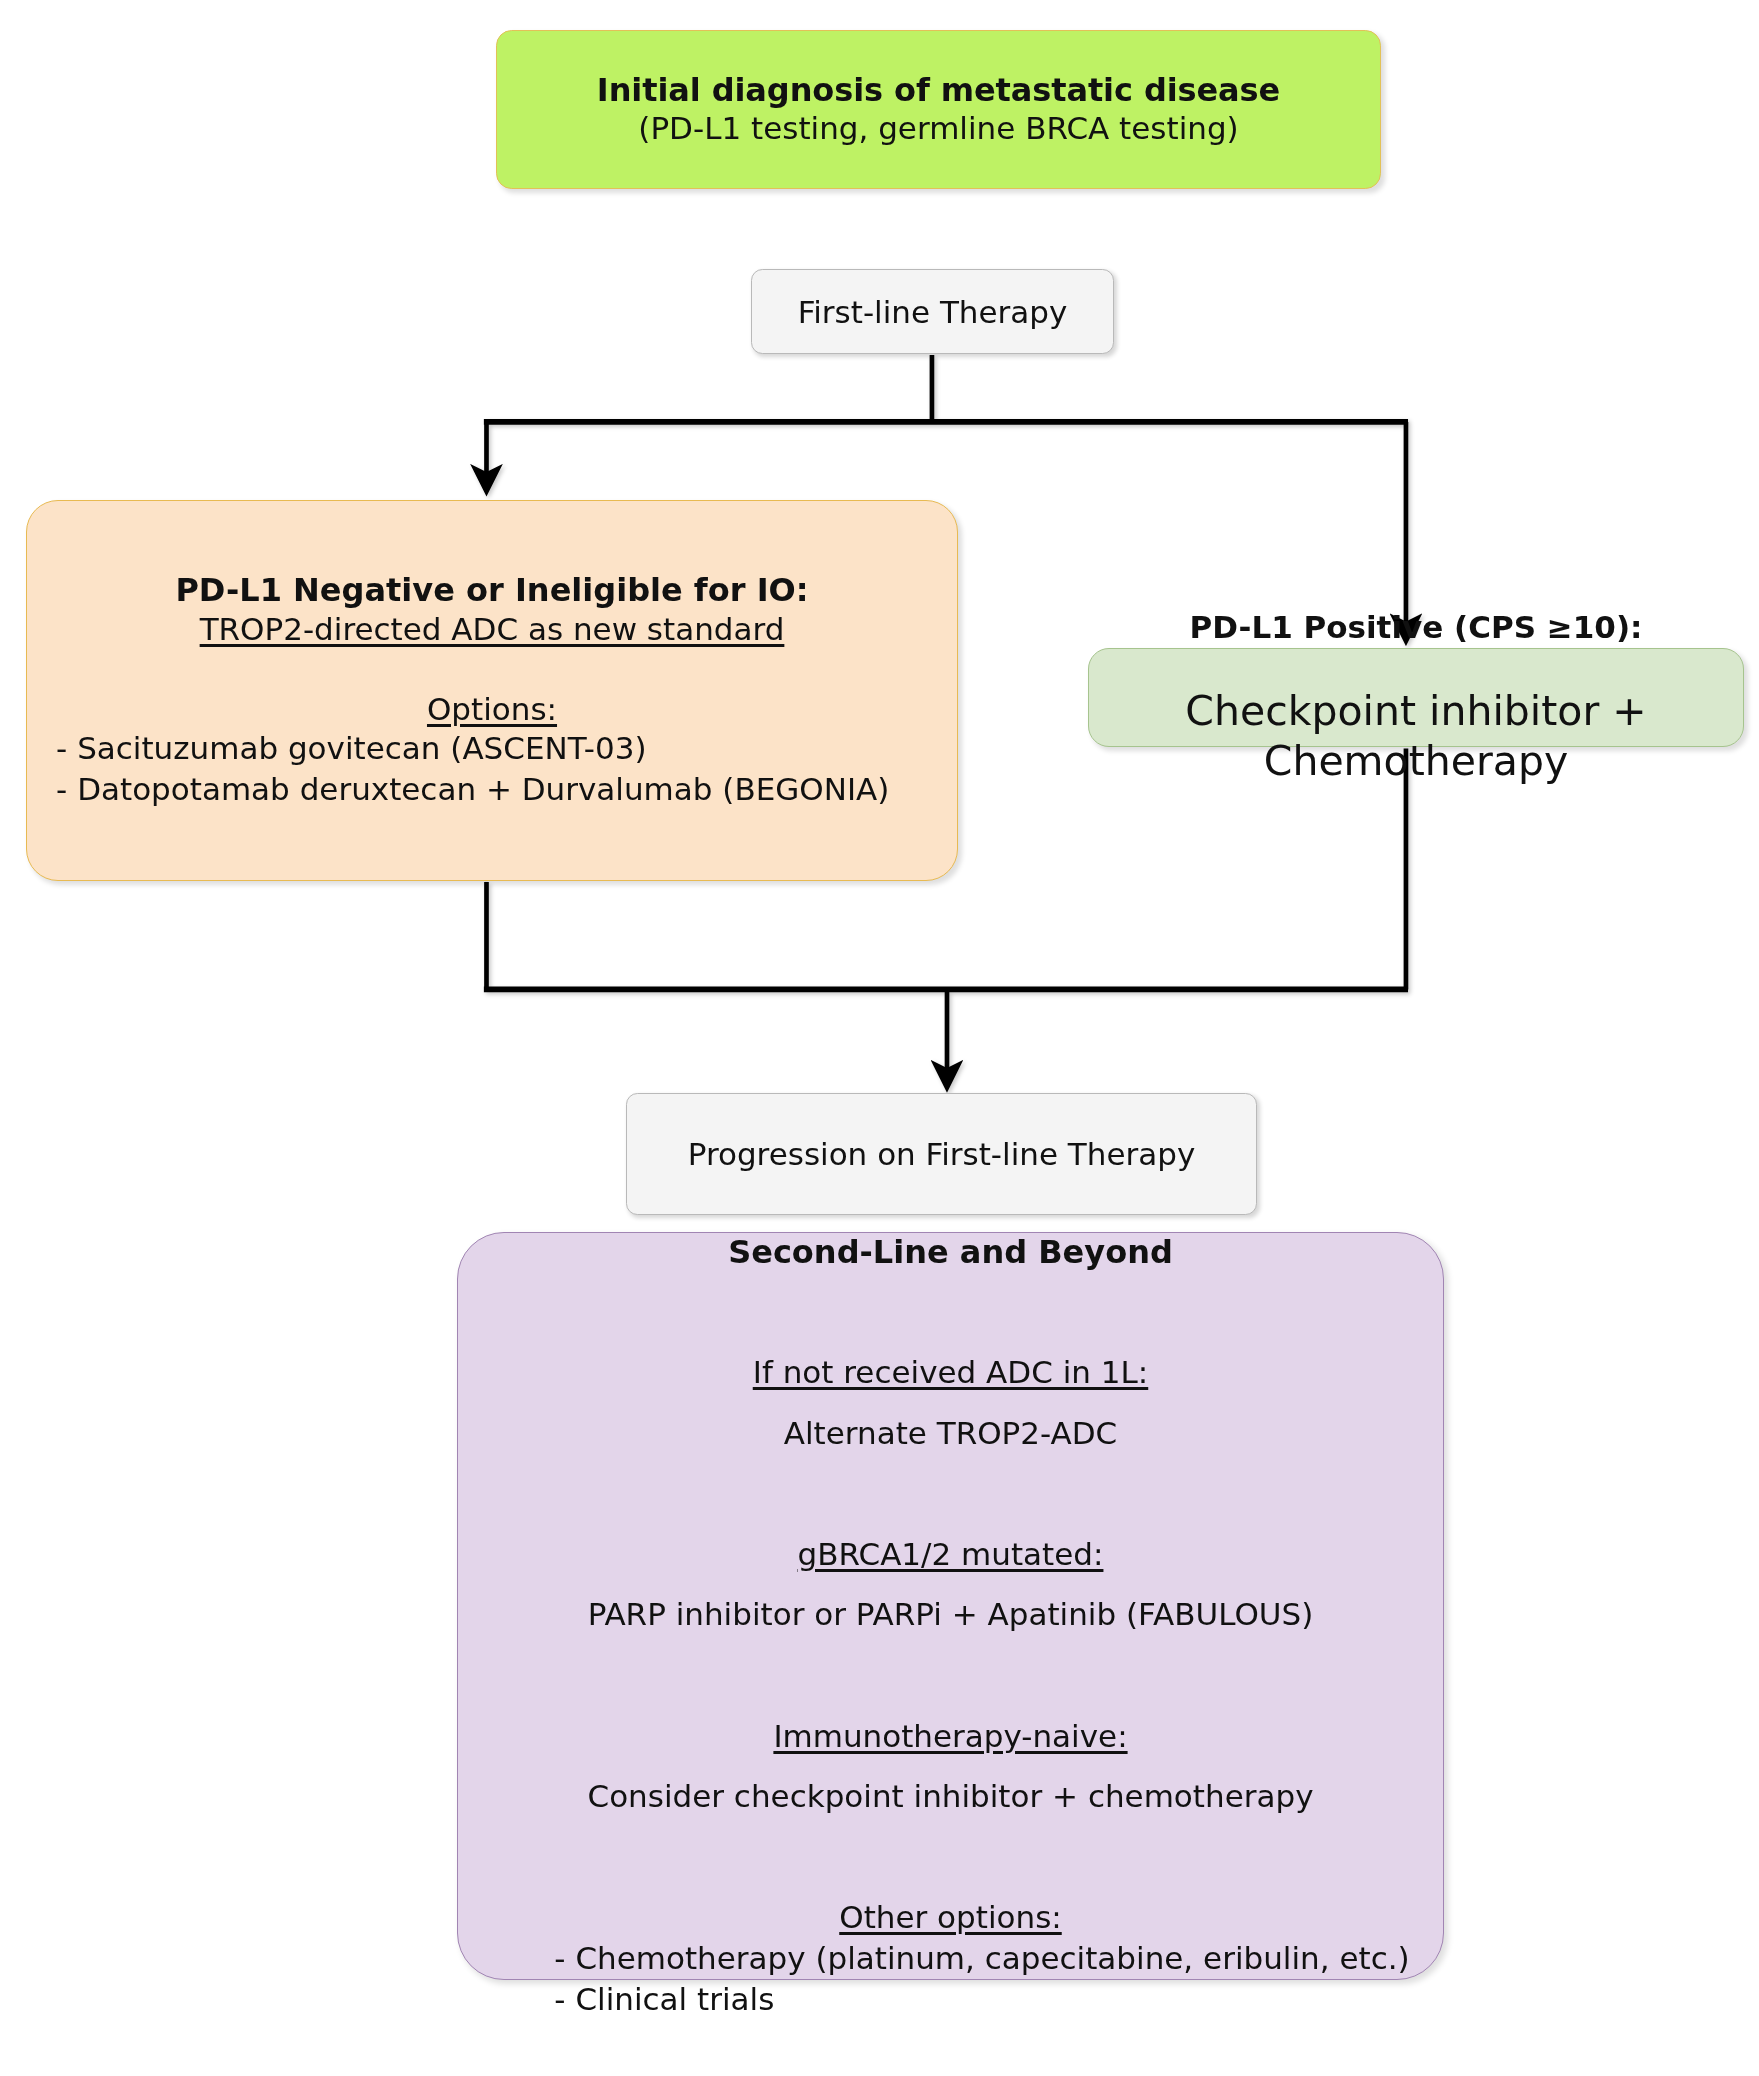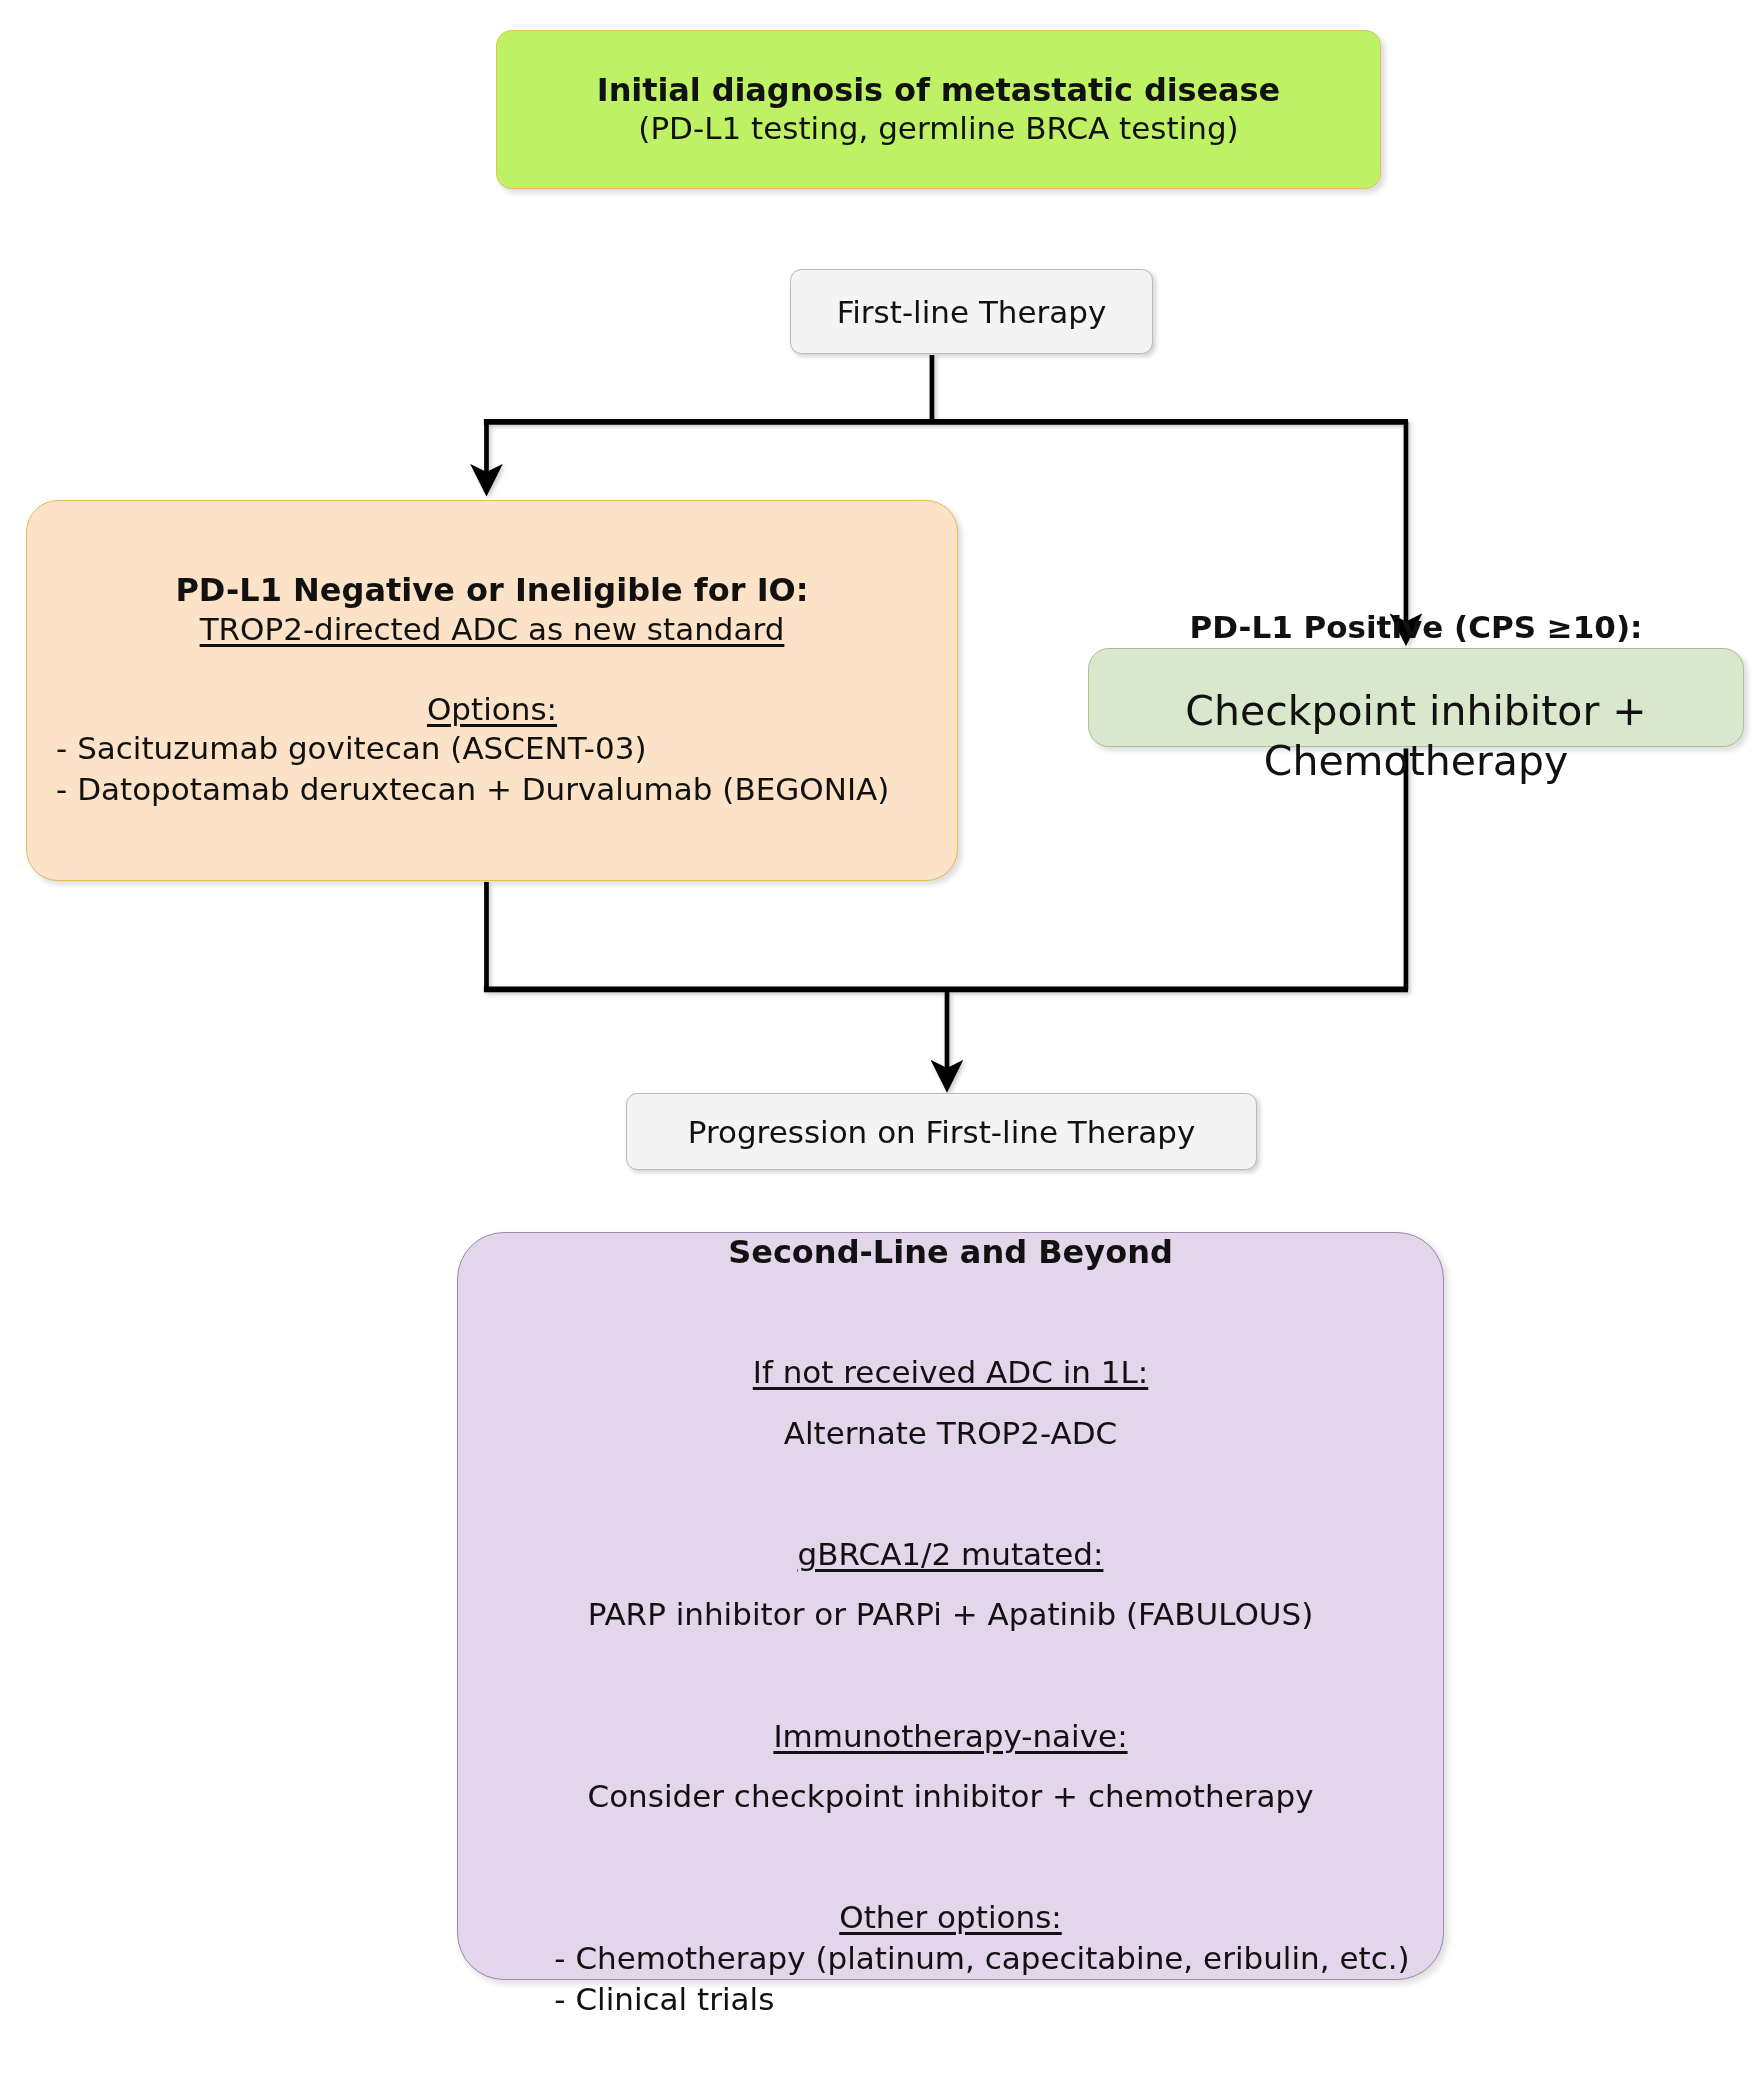--- a/index.html
+++ b/index.html
@@ -52,26 +52,26 @@
   }
   
   .node-grey {
     background: #f4f4f4;
     border: 1.6px solid #b9b9b9;
     border-radius: 11.4px;
     box-shadow: 2.6px 2.6px 4.7px rgba(0,0,0,0.16);
     font-size: 31px;
   }
   .node-firstline {
-    left: 790px; top: 269px;
+    left: 751px; top: 269px;
     width: 363px; height: 85px;
   }
   .node-progression {
     left: 626px; top: 1093px;
-    width: 631px; height: 77px; text-align: right;
+    width: 631px; height: 122px; text-align: right;
   }
   
   .node-orange {
     left: 26px; top: 500px;
     width: 932px; height: 381px;
     background: #fce3c8;
     border: 1.6px solid #e8ba52;
     border-radius: 32px;
     box-shadow: 3.6px 3.6px 5.7px rgba(0,0,0,0.13);
     justify-content: center;

